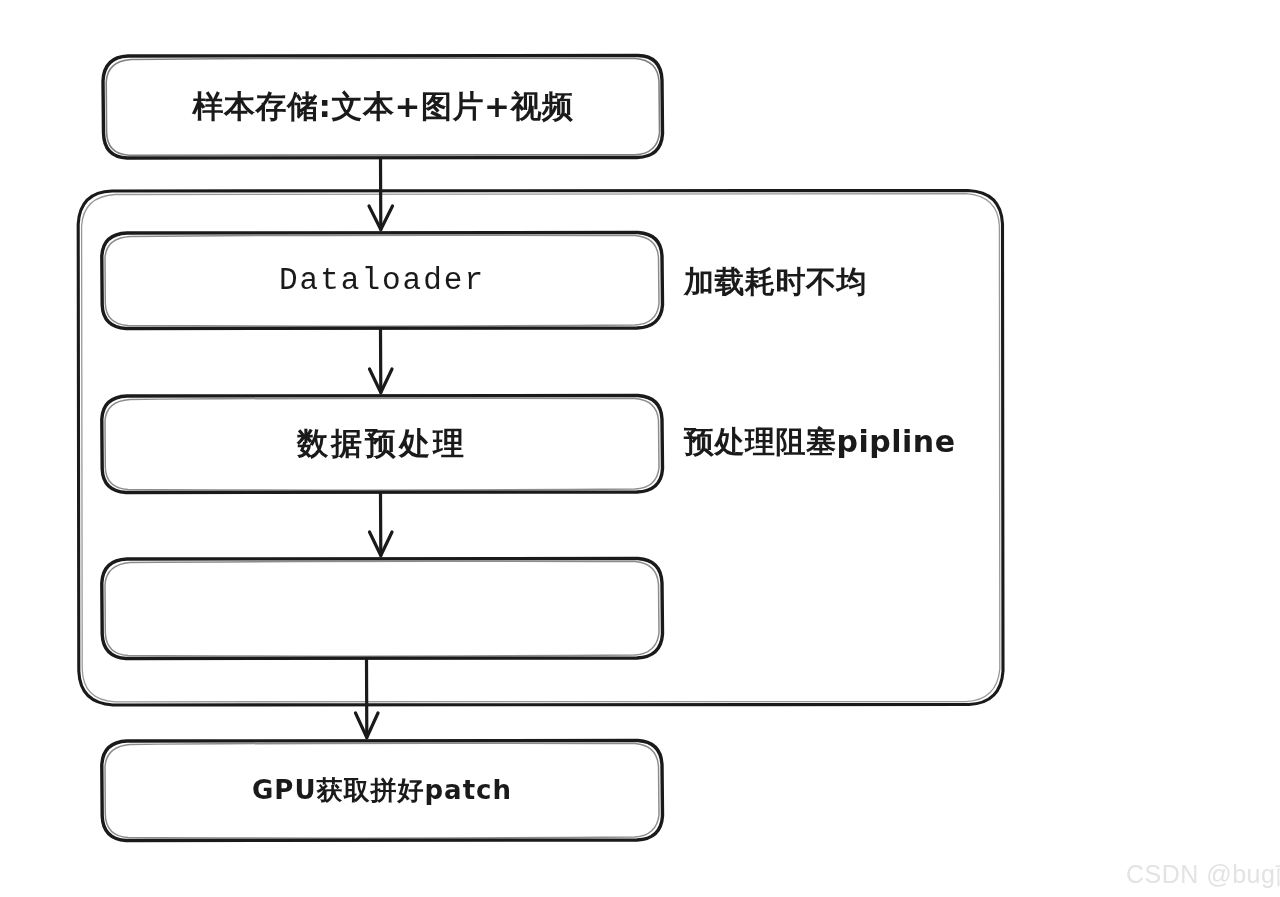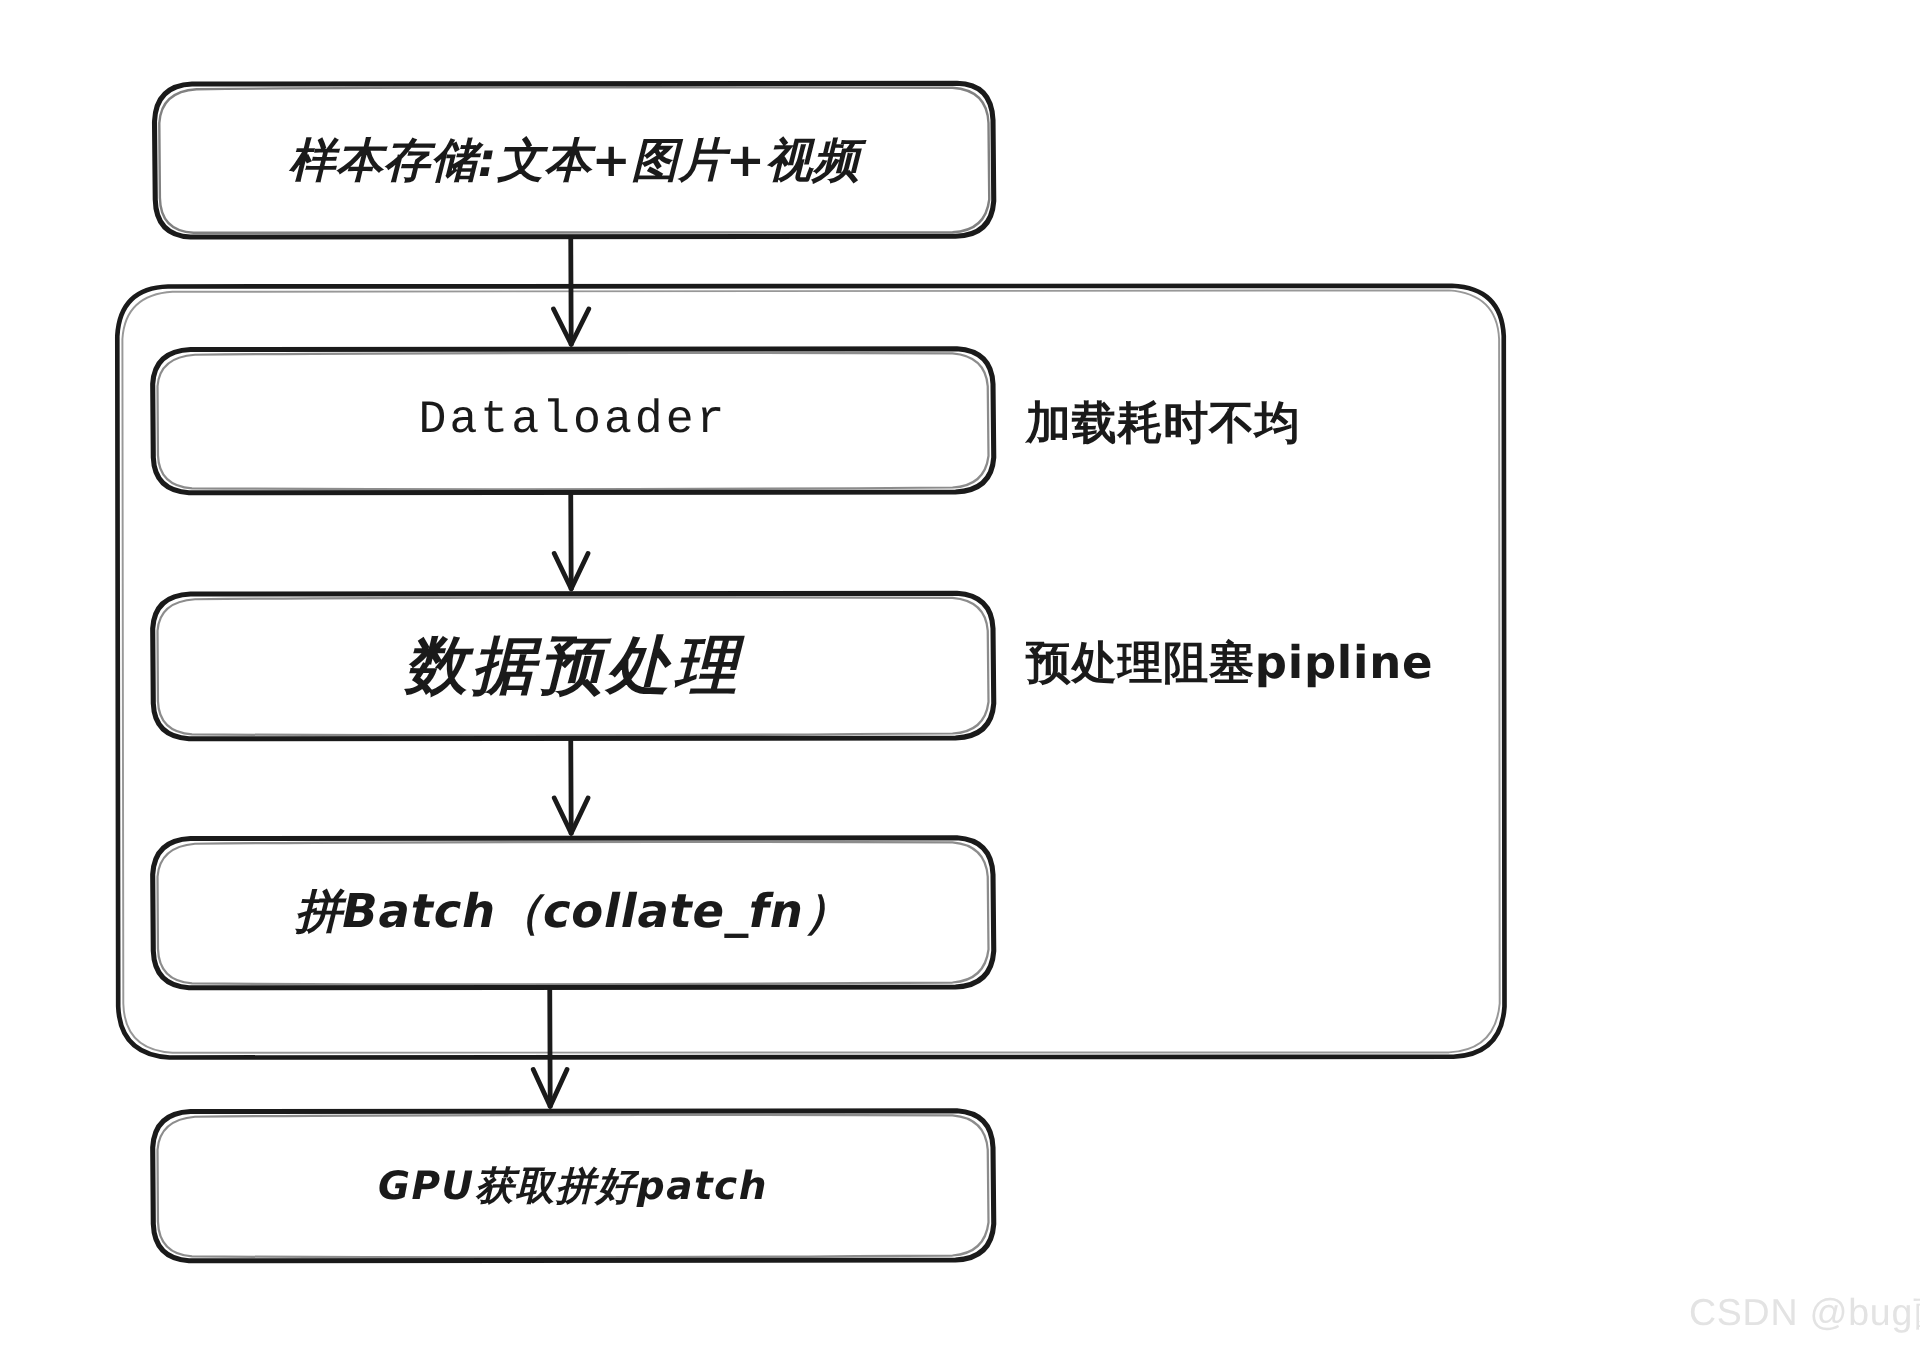--- a/index.html
+++ b/index.html
@@ -35,21 +35,20 @@
     color: #1a1a1a;
     font-family: Liberation Mono, monospace;
     font-weight: 600;
     letter-spacing: 0.5px;
     white-space: nowrap;
     user-select: none;
   }
   .node-label.cjk-heavy {
     font-family: "DejaVu Sans", "Liberation Sans", sans-serif;
     font-weight: 700;
-    font-style: italic;
   }
   .annotation {
     position: absolute;
     color: #1a1a1a;
     font-family: "DejaVu Sans", "Liberation Sans", sans-serif;
     font-weight: 700;
     font-size: 30px;
     letter-spacing: 0.5px;
     white-space: nowrap;
     user-select: none;
@@ -59,21 +58,21 @@
     color: #e3e3e3;
     font-family: "Liberation Sans", sans-serif;
     font-size: 25px;
     letter-spacing: 0.5px;
     white-space: nowrap;
     user-select: none;
   }
   
   #label-source   { left: 103px; top: 55px;  width: 560px; height: 104px; font-size: 31px; }
   #label-dataloader { left: 102px; top: 232px; width: 560px; height: 97px; font-size: 31px; font-weight: 500; letter-spacing: 2px; }
-  #label-preprocess { left: 102px; top: 395px; width: 560px; height: 98px; font-size: 42px; letter-spacing: 3px; }
+  #label-preprocess { left: 102px; top: 395px; width: 560px; height: 98px; font-size: 31px; letter-spacing: 3px; }
   #label-collate  { left: 102px; top: 558px; width: 560px; height: 100px; font-size: 31px; }
   #label-gpu      { left: 102px; top: 740px; width: 560px; height: 101px; font-size: 26px; letter-spacing: 1px; }
   #annot-load     { left: 684px; top: 262px; }
   #annot-block    { left: 684px; top: 422px; }
   #watermark-csdn { left: 1126px; top: 858px; }
 </style>
 </head>
 <body>
 
 <div id="canvas">
@@ -137,21 +136,20 @@
 
     </g>
   </svg>
 
   <div class="node-label cjk-heavy" id="label-source">样本存储:文本+图片+视频</div>
 
   <div class="node-label" id="label-dataloader">Dataloader</div>
 
   <div class="node-label cjk-heavy" id="label-preprocess">数据预处理</div>
 
-  <div class="node-label cjk-heavy" id="label-collate">拼Batch（collate_fn）</div>
 
   <div class="node-label cjk-heavy" id="label-gpu">GPU获取拼好patch</div>
 
   <div class="annotation" id="annot-block">预处理阻塞pipline</div>
 
   <div class="annotation" id="annot-load">加载耗时不均</div>
 
   <div class="watermark" id="watermark-csdn">CSDN @bug菌¹</div>
 
 </div>

